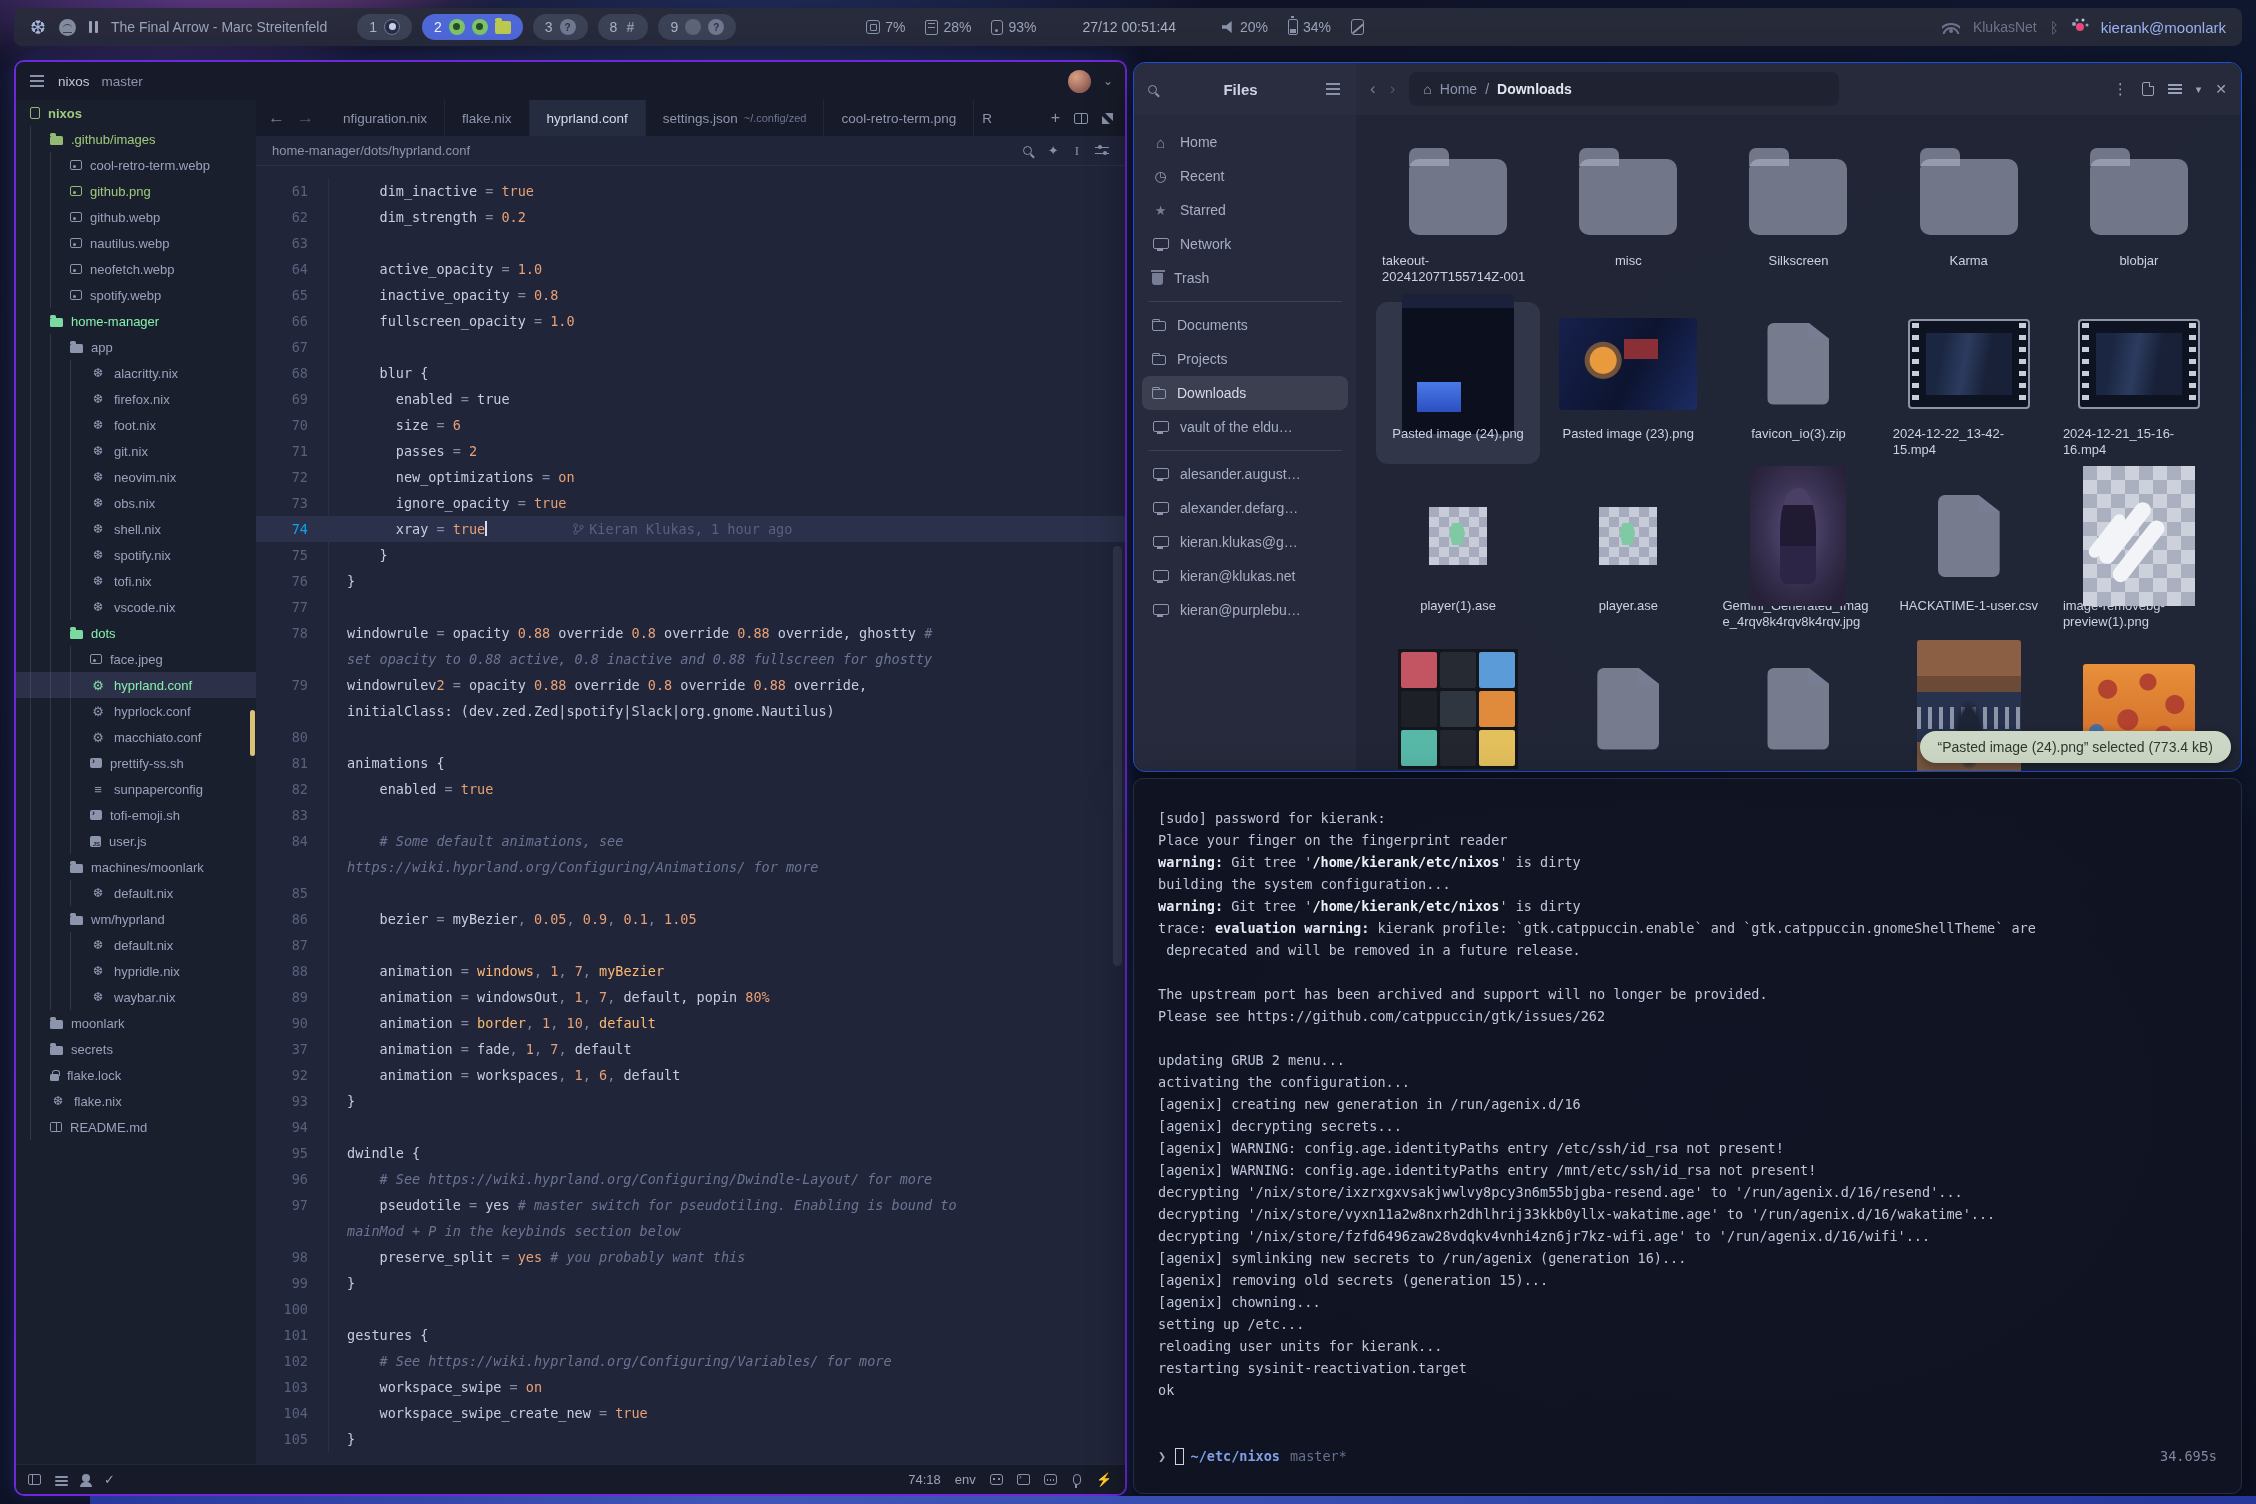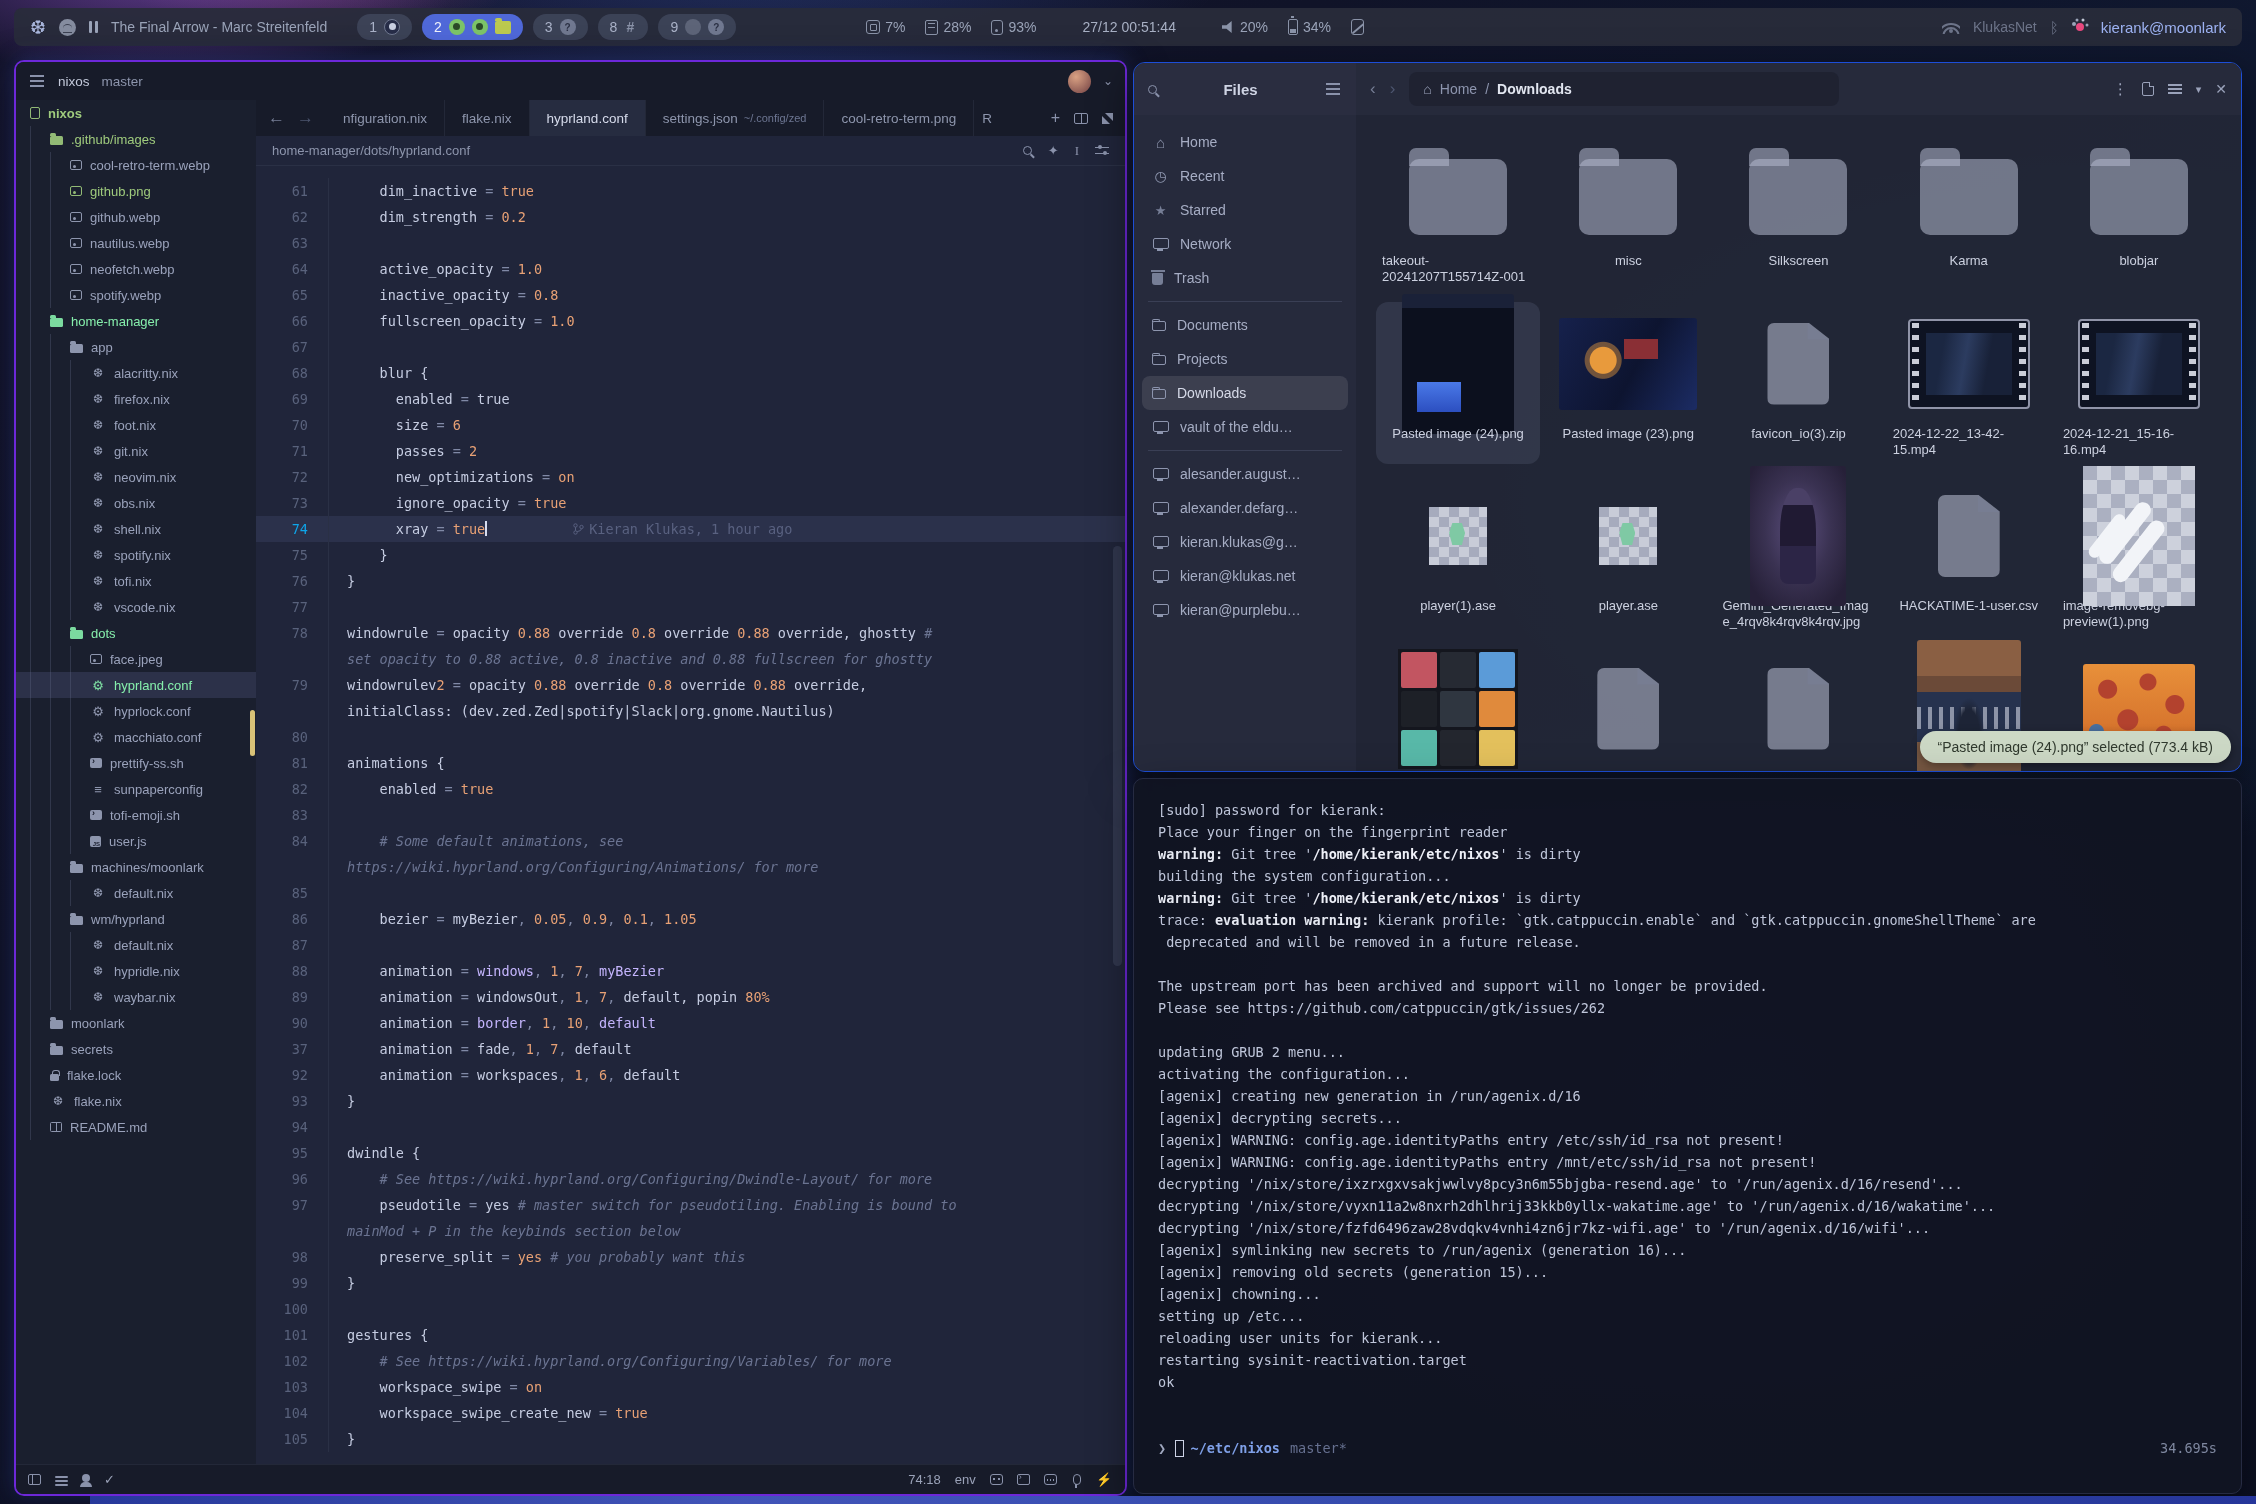--- a/index.html
+++ b/index.html
@@ -133,21 +133,21 @@
   .i-ibeam{color:#8a92ab;font-size:13px;font-family:"Liberation Serif",serif;}
   .i-sliders{width:14px;height:10px;position:relative;}
   .i-sliders::before{content:"";position:absolute;left:0;right:0;top:1px;height:1.5px;background:#8a92ab;box-shadow:0 6px 0 #8a92ab;}
   .i-sliders::after{content:"";position:absolute;top:-1px;left:3px;width:4px;height:4px;border-radius:50%;background:#8a92ab;box-shadow:5px 6px 0 #8a92ab;}
   .z-code{flex:1;position:relative;overflow:hidden;padding-top:12px;font-size:13.5px;}
   .cl{display:flex;height:26px;line-height:26px;white-space:pre;}
   .cl .ln{width:72px;text-align:right;padding-right:20px;color:#59627c;flex:0 0 auto;font-family:"DejaVu Sans Mono",monospace;}
   .cl .lc{font-family:"DejaVu Sans Mono",monospace;border-left:1px solid #2a3045;padding-left:18px;flex:1;min-width:0;overflow:hidden;}
   .cl.cur{background:#2b314b;}
   .cl.cur .ln{color:#0ea5e9;}
-  .s-p{color:#c6cde2;} .s-o{color:#e8a175;} .s-r{color:#c4b5fd;} .s-c{color:#6b7492;font-style:italic;} .s-d{color:#8089a6;}
+  .s-p{color:#c6cde2;} .s-o{color:#e8a175;} .s-r{color:#fdba74;} .s-c{color:#6b7492;font-style:italic;} .s-d{color:#8089a6;}
   .caret{display:inline-block;width:2px;height:15px;background:#d7dcef;vertical-align:-2px;}
   .blame{color:#596180;margin-left:86px;font-family:"DejaVu Sans Mono",monospace;}
   .blame svg{vertical-align:-1px;margin-right:5px;}
   .z-scroll{position:absolute;right:3px;top:380px;width:9px;height:420px;background:rgba(130,140,170,.18);border-radius:5px;}
   .z-status{height:30px;background:#171b29;border-top:1px solid #232838;display:flex;align-items:center;
     padding:0 12px;gap:14px;color:#9aa2b8;font-size:13px;flex:0 0 auto;}
   .zi{width:13px;height:11px;border:1.4px solid #8a92ab;border-radius:2px;position:relative;}
   .zi-dock::after{content:"";position:absolute;left:3px;top:0;bottom:0;width:1.4px;background:#8a92ab;}
   .zi-outline{border:none;width:13px;height:2px;background:#8a92ab;box-shadow:0 4px 0 #8a92ab,0 8px 0 #8a92ab;margin-top:-6px;}
   .zi-person{border:none;width:8px;height:8px;border-radius:50%;background:#8a92ab;position:relative;margin-top:-3px;}
@@ -257,21 +257,21 @@
       radial-gradient(circle at 40% 62%, #b3422e 0 10px, transparent 11px),
       radial-gradient(circle at 72% 78%, #b3422e 0 8px, transparent 9px),
       radial-gradient(circle at 12% 75%, #4a6f9e 0 7px, transparent 8px),
       linear-gradient(#e8903a,#d06a28);}
   .toast{position:absolute;right:10px;bottom:8px;height:32px;background:#ccd8c5;color:#30392e;border-radius:16px;
     display:flex;align-items:center;padding:0 18px;font-size:14px;white-space:nowrap;box-shadow:0 3px 10px rgba(0,0,0,.35);}
 
   
   .term{position:absolute;left:1133px;top:778px;width:1109px;height:716px;border-radius:10px;
     background:rgba(17,20,34,.94);border:1px solid #262b42;box-shadow:0 14px 40px rgba(0,0,0,.5);
-    padding:20px 24px;font-family:"DejaVu Sans Mono",monospace;font-size:13.5px;line-height:22px;color:#bfc6da;overflow:hidden;}
+    padding:28px 24px;font-family:"DejaVu Sans Mono",monospace;font-size:13.5px;line-height:22px;color:#bfc6da;overflow:hidden;}
   .trow{white-space:pre;height:22px;}
   .tt-t{color:#bfc6da;} .tt-b{color:#e6e9f2;font-weight:bold;} .tt-w{color:#eef0f8;font-weight:bold;}
   .prow{margin-top:0;}
   .tt-cwd{color:#7fa0e8;font-weight:bold;}
   .tt-br{color:#667090;margin-left:10px;}
   .prow2{display:flex;align-items:center;}
   .tt-arrow{color:#a0a8c0;}
   .tcursor{width:9px;height:17px;border:1.2px solid #cdd3e6;margin-left:9px;}
   .prow2 .sp{flex:1;}
   .tt-dur{color:#7e879f;}

